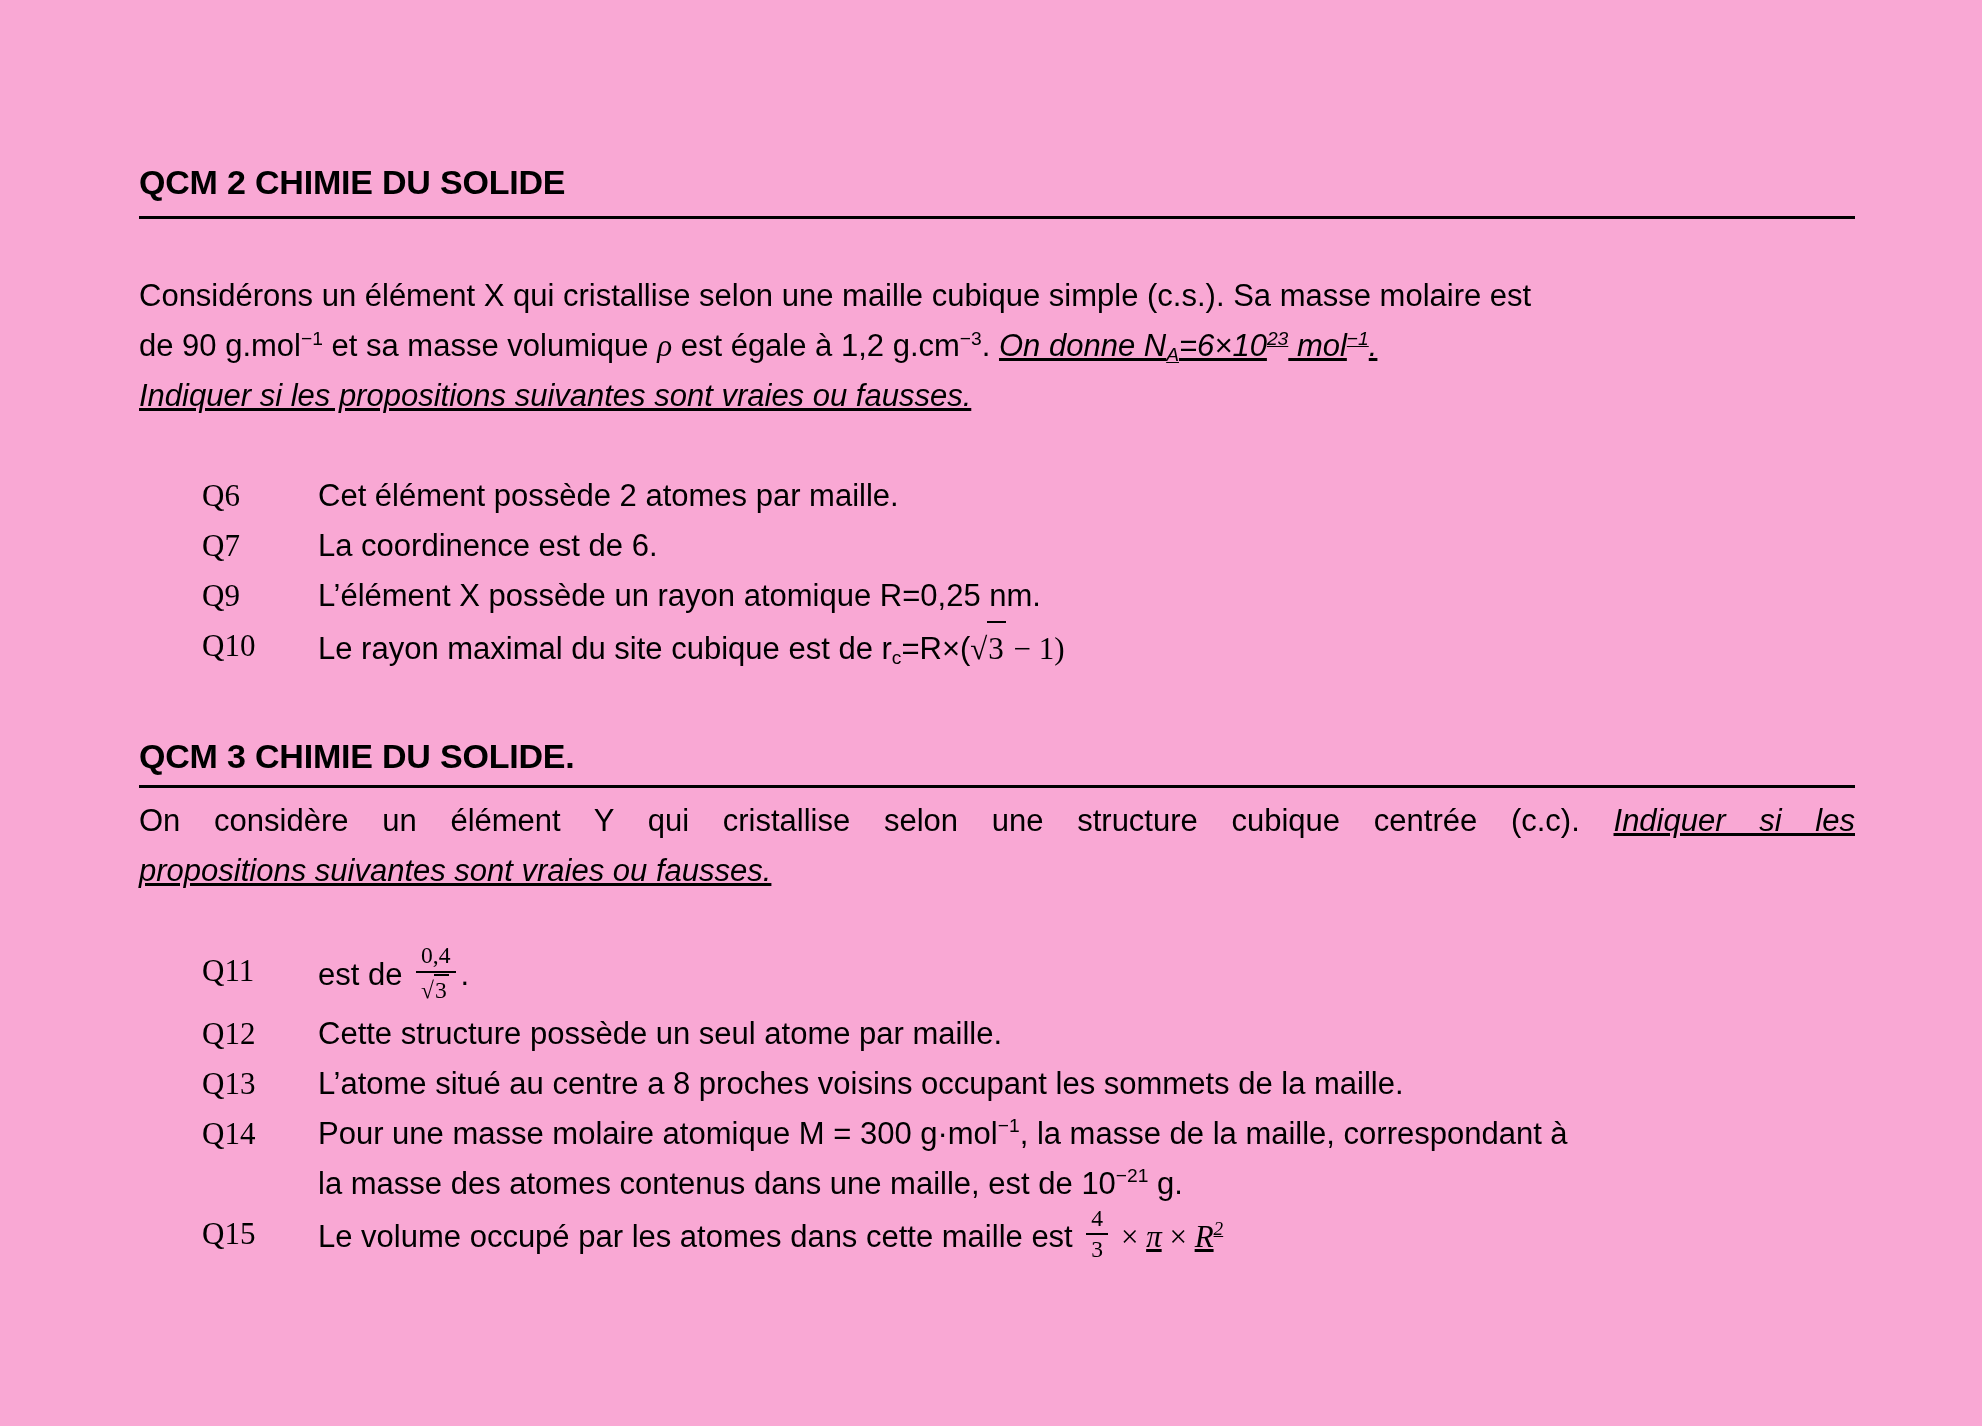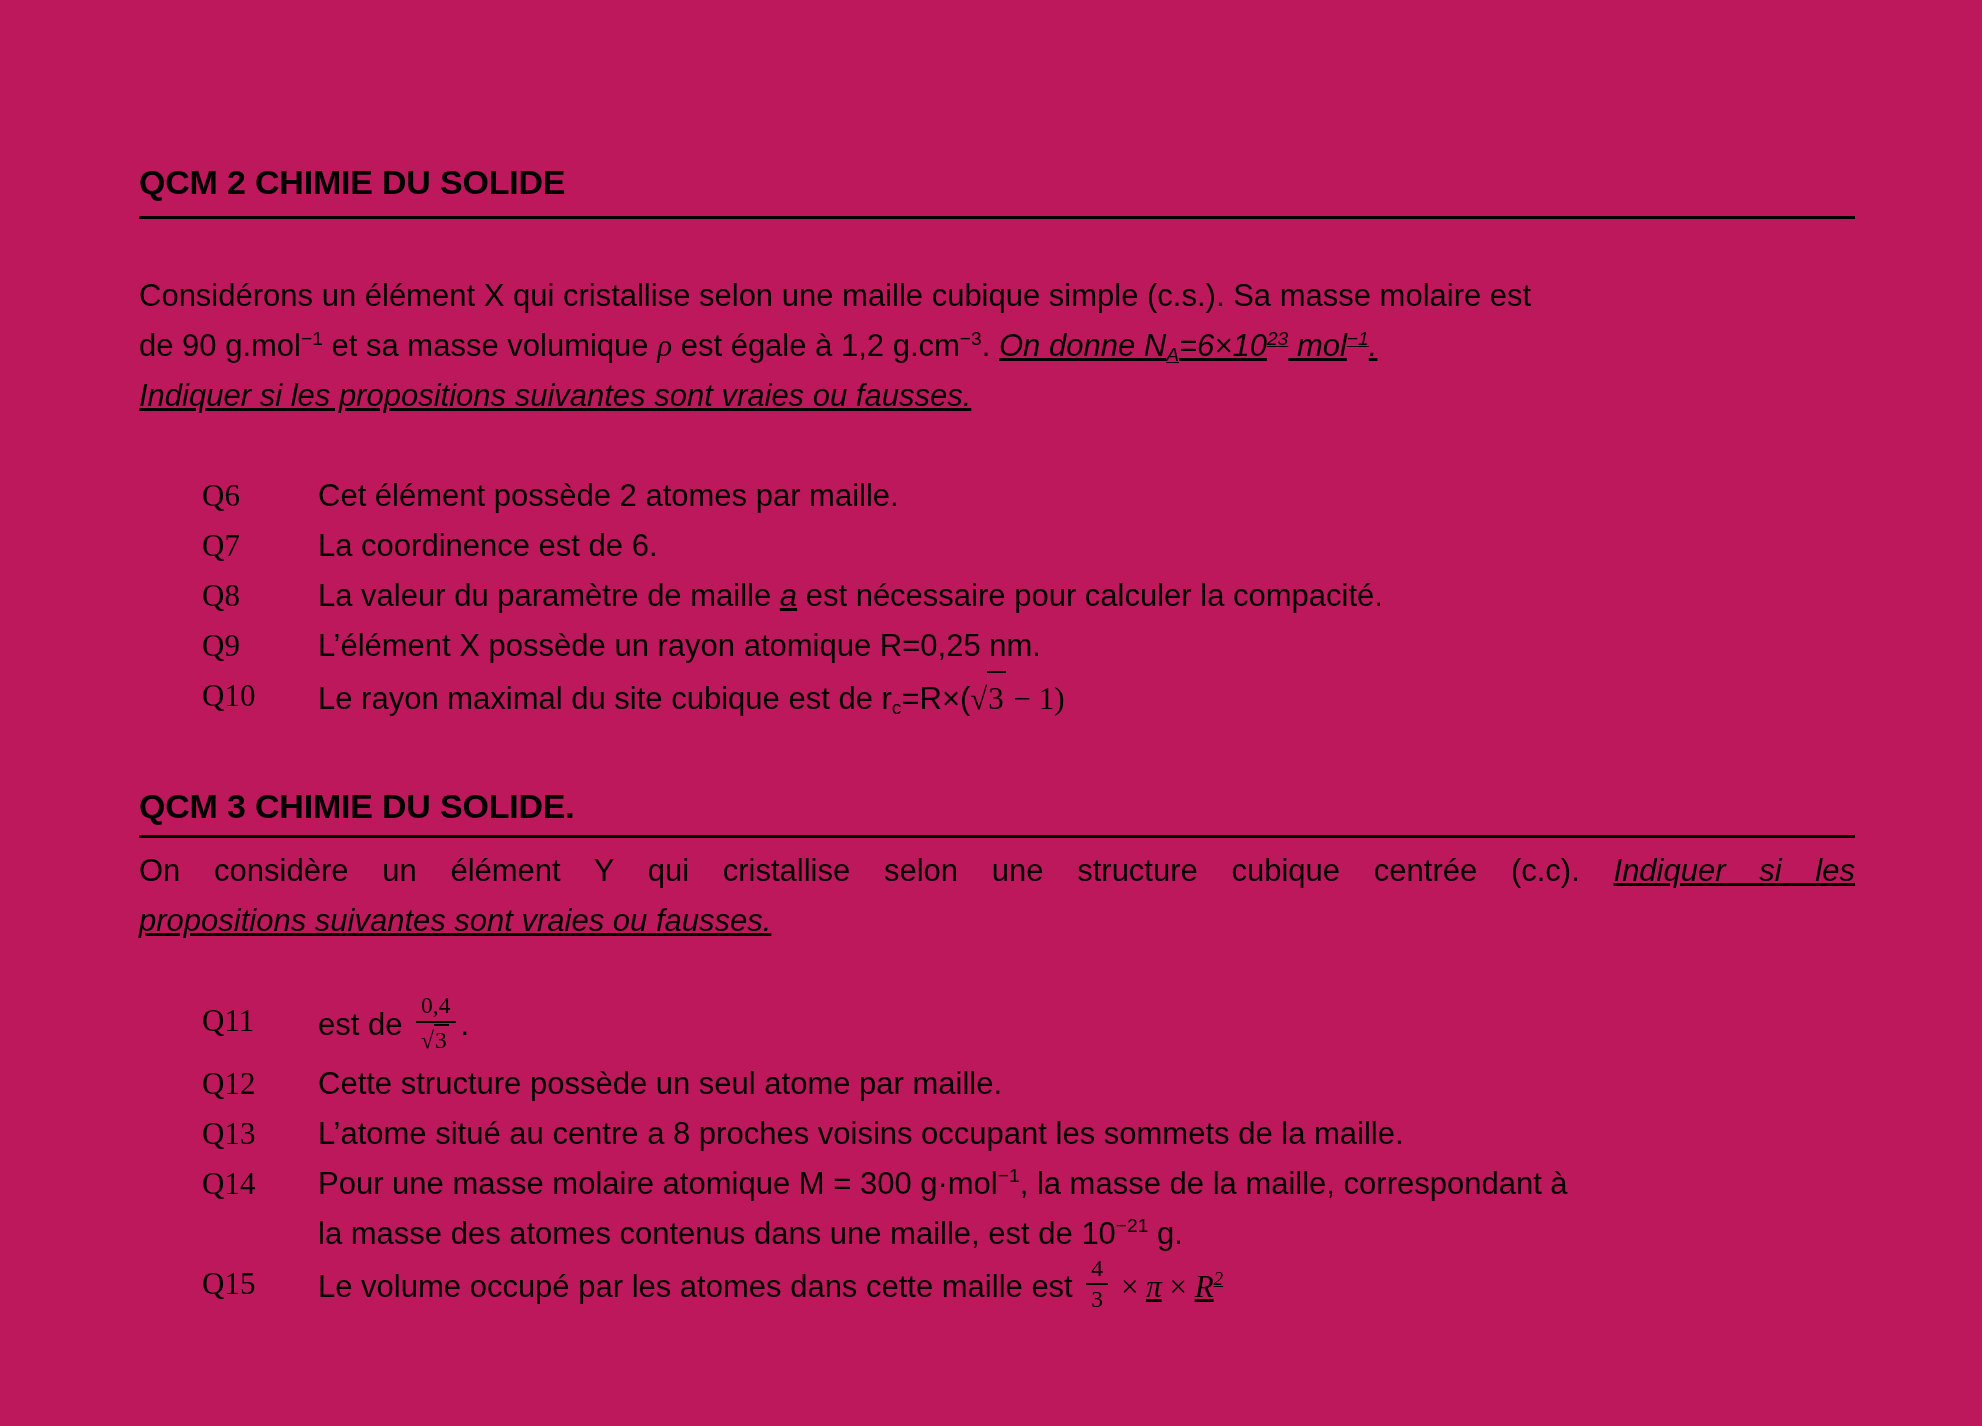--- a/index.html
+++ b/index.html
@@ -1,19 +1,19 @@
 <!DOCTYPE html>
 <html><head>
 <meta charset="utf-8">
 <style>
   html,body{margin:0;padding:0;background:#e8e8e8;}
   .page{
     position:relative;
     width:1982px;height:1426px;
-    background:#be185d;
+    background:#f9a8d4;
     box-sizing:border-box;
     padding:0 127px 0 139px;
     font-family:"Liberation Sans",sans-serif;
     color:#000;
     font-size:31px;
     line-height:50px;
     overflow:hidden;
   }
   h1.qcm-heading{
     font-size:34px;
@@ -75,26 +75,20 @@
             <div class="line"><span>Cet élément possède 2 atomes par maille.</span></div>
           </div>
         </div>
         <div class="qrow">
           <span class="qnum">Q7</span>
           <div class="qtext">
             <div class="line"><span>La coordinence est de 6.</span></div>
           </div>
         </div>
         <div class="qrow">
-          <span class="qnum">Q8</span>
-          <div class="qtext">
-            <div class="line"><span>La valeur du paramètre de maille </span><span class="it">a</span><span> est nécessaire pour calculer la compacité.</span></div>
-          </div>
-        </div>
-        <div class="qrow">
           <span class="qnum">Q9</span>
           <div class="qtext">
             <div class="line"><span>L’élément X possède un rayon atomique R=0,25 nm.</span></div>
           </div>
         </div>
         <div class="qrow">
           <span class="qnum">Q10</span>
           <div class="qtext">
             <div class="line"><span>Le rayon maximal du site cubique est de r</span><span class="sub">c</span><span>=R×(</span><span class="sqrt math"><span class="radical">√</span><span class="radicand">3</span></span><span class="math"> − 1)</span></div>
           </div>

